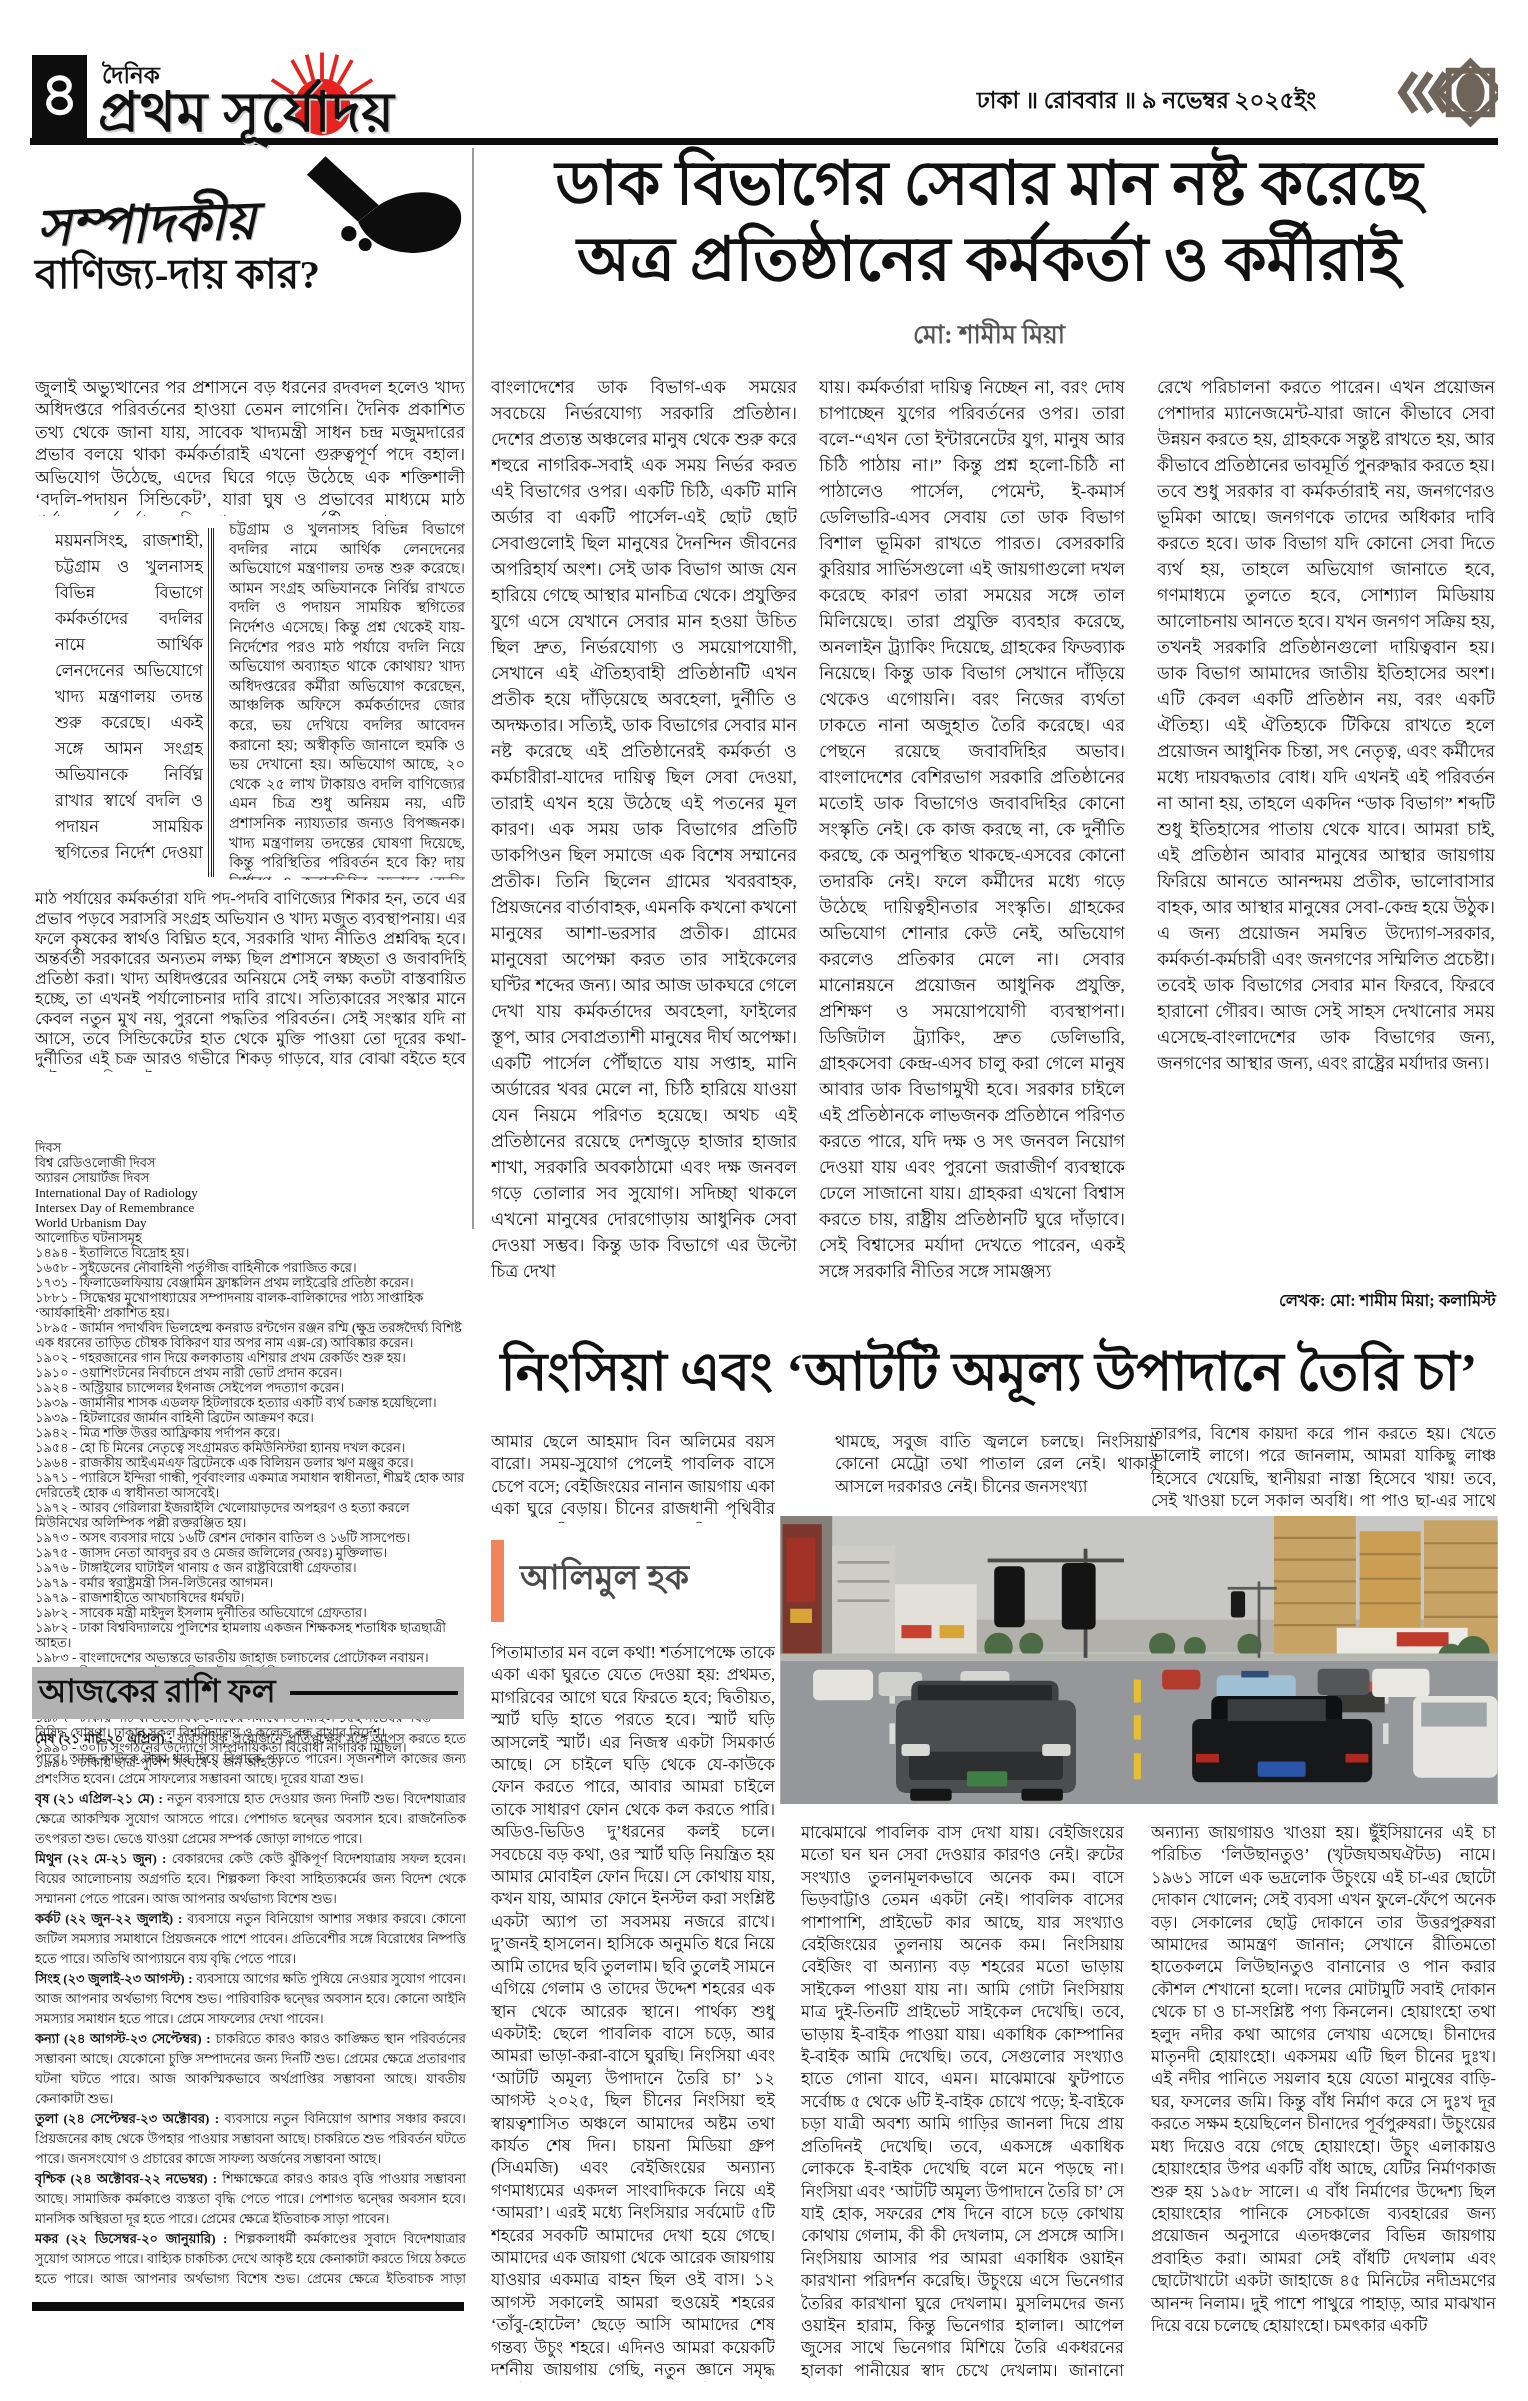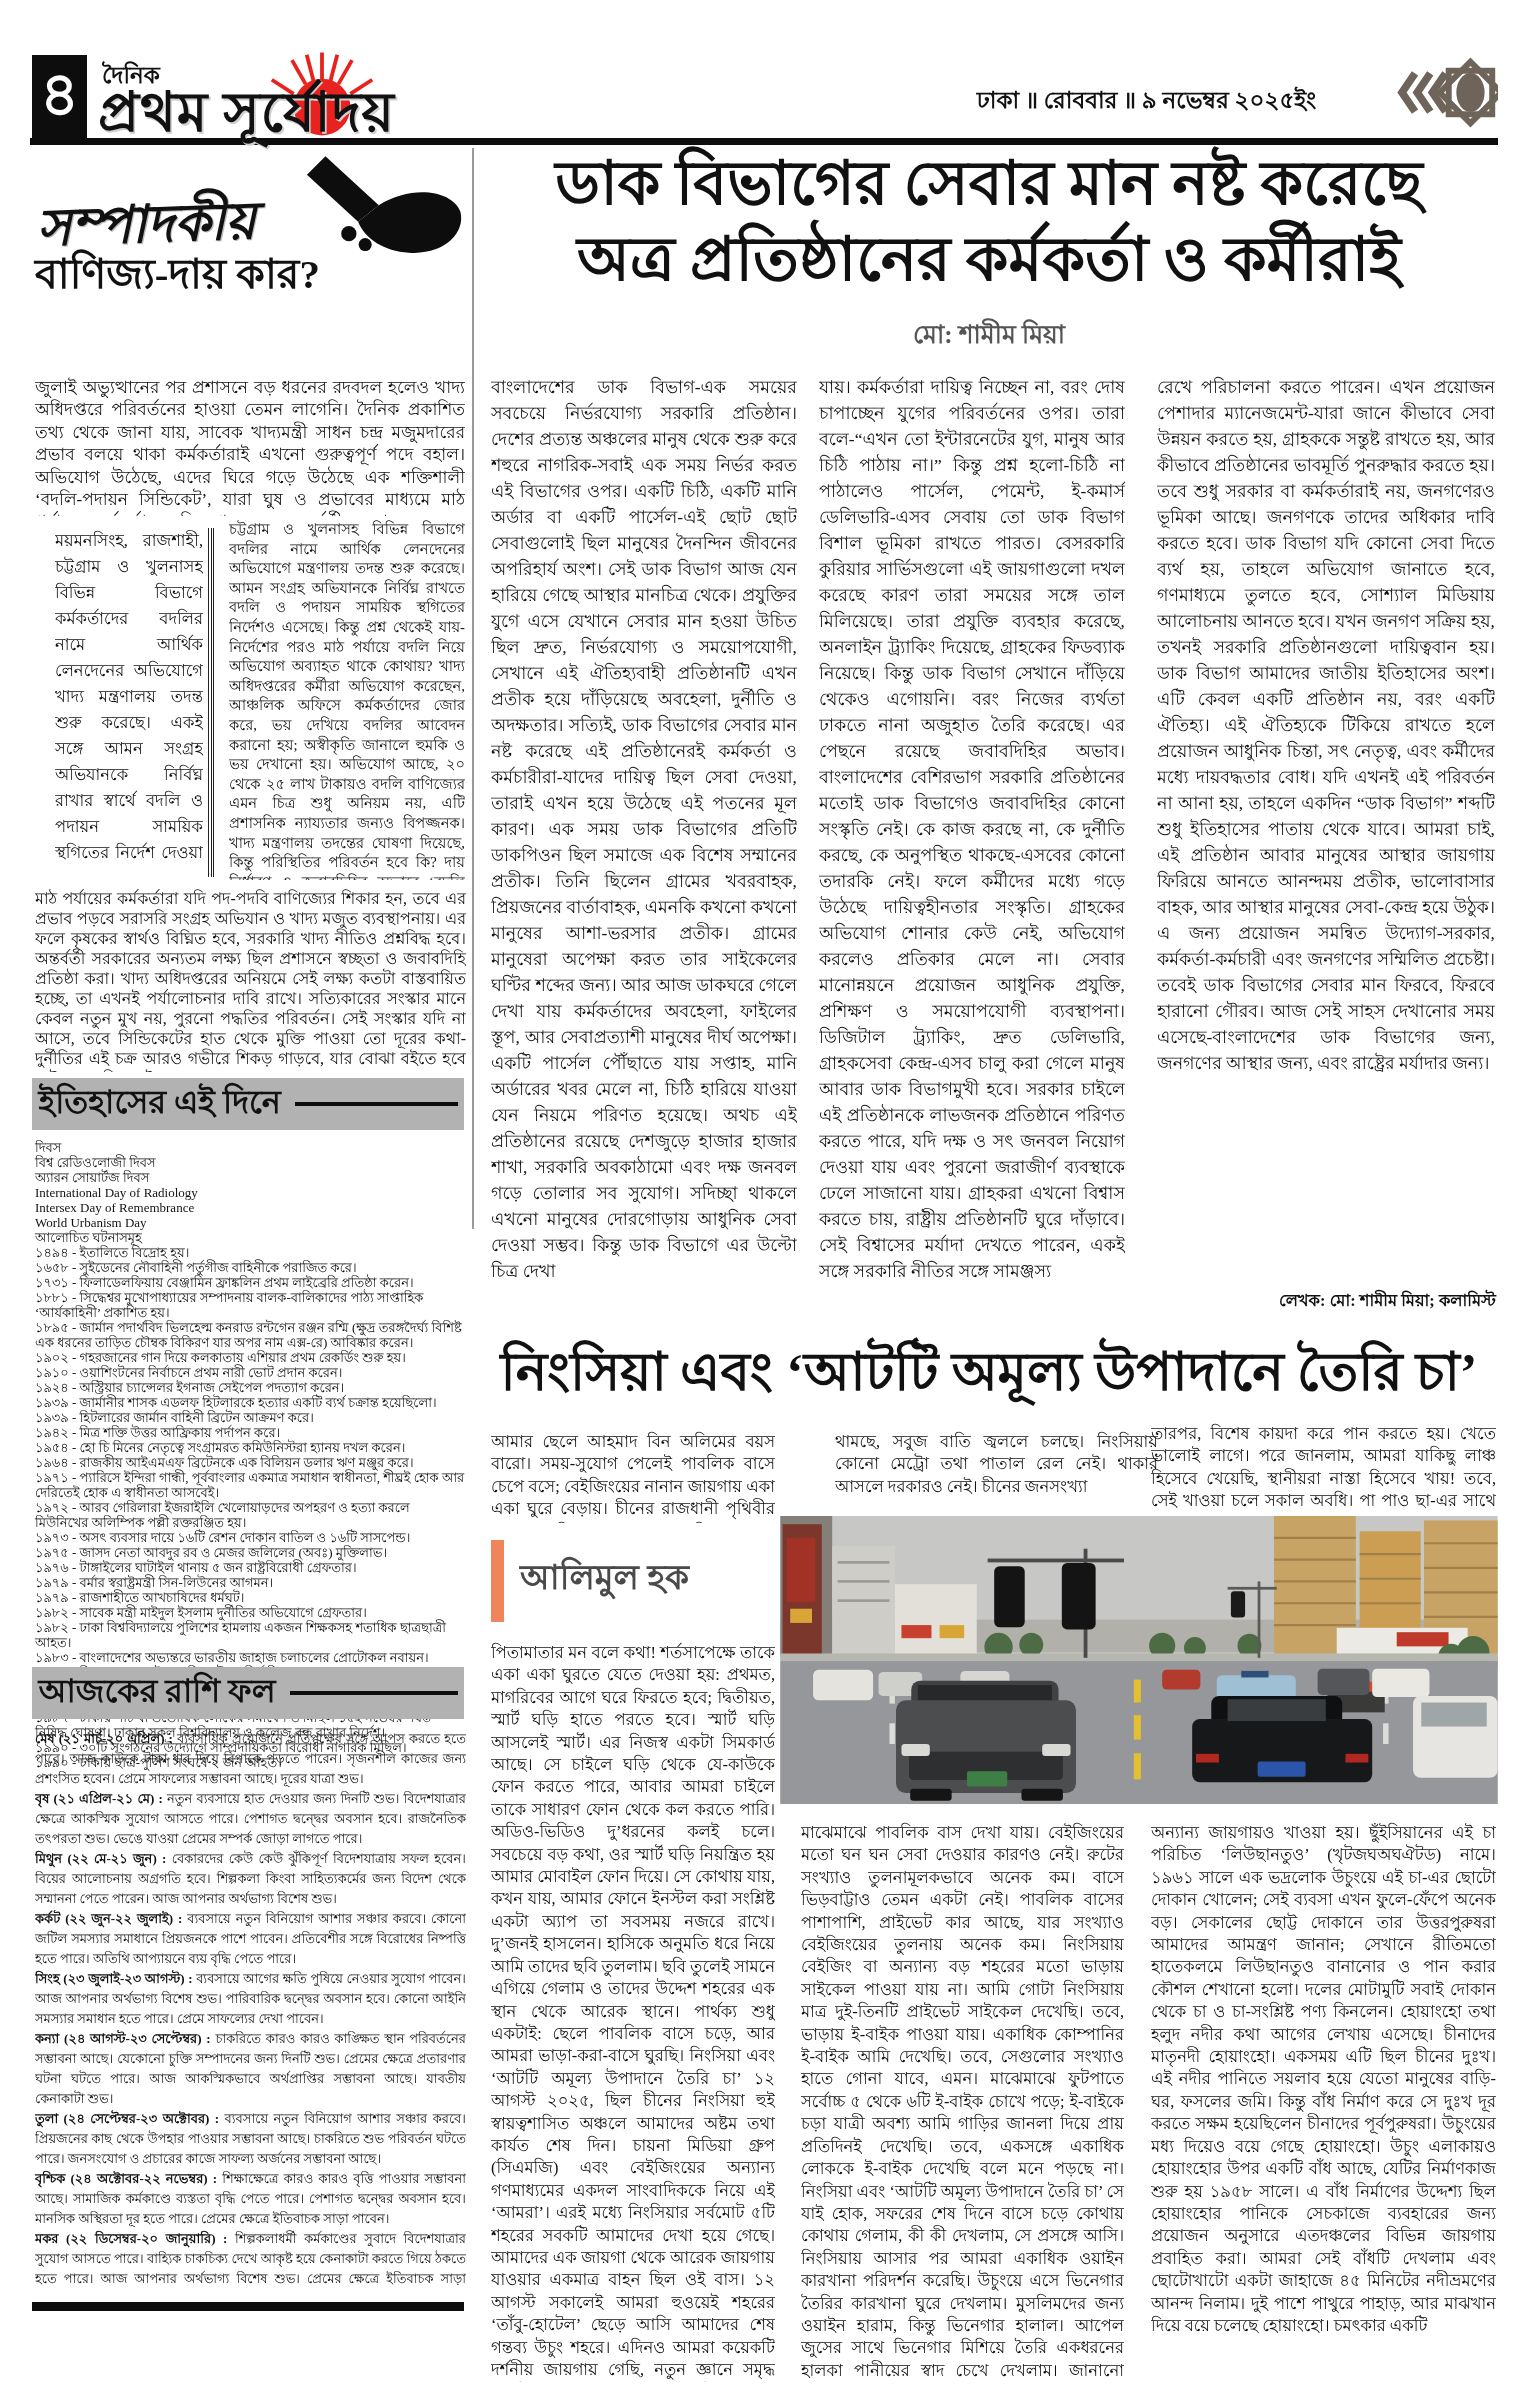--- a/index.html
+++ b/index.html
@@ -112,24 +112,20 @@
   </div>
   <div class="abs ed-h1">
     <div>বাণিজ্য-দায় কার?</div>
   </div>
   <div class="abs just ed-lead">জুলাই অভ্যুত্থানের পর প্রশাসনে বড় ধরনের রদবদল হলেও খাদ্য অধিদপ্তরে পরিবর্তনের হাওয়া তেমন লাগেনি। দৈনিক প্রকাশিত তথ্য থেকে জানা যায়, সাবেক খাদ্যমন্ত্রী সাধন চন্দ্র মজুমদারের প্রভাব বলয়ে থাকা কর্মকর্তারাই এখনো গুরুত্বপূর্ণ পদে বহাল। অভিযোগ উঠেছে, এদের ঘিরে গড়ে উঠেছে এক শক্তিশালী ‘বদলি-পদায়ন সিন্ডিকেট’, যারা ঘুষ ও প্রভাবের মাধ্যমে মাঠ পর্যায়ের কর্মকর্তাদের নিয়ন্ত্রণ করছে। অন্তর্বর্তী সরকারের সময়ও এই সিন্ডিকেটের দাপট কমেনি-এটাই এখন উদ্বেগের বিষয়। ময়মনসিংহ, রাজশাহী, চট্টগ্রাম ও খুলনাসহ বিভিন্ন বিভাগে কর্মকর্তাদের বদলির নামে আর্থিক লেনদেনের অভিযোগে খাদ্য</div>
   <div class="abs just pullq">ময়মনসিংহ, রাজশাহী, চট্টগ্রাম ও খুলনাসহ বিভিন্ন বিভাগে কর্মকর্তাদের বদলির নামে আর্থিক লেনদেনের অভিযোগে খাদ্য মন্ত্রণালয় তদন্ত শুরু করেছে। একই সঙ্গে আমন সংগ্রহ অভিযানকে নির্বিঘ্ন রাখার স্বার্থে বদলি ও পদায়ন সাময়িক স্থগিতের নির্দেশ দেওয়া হয়েছে।</div>
   <div class="abs tripdiv"></div>
   <div class="abs just ed-col">চট্টগ্রাম ও খুলনাসহ বিভিন্ন বিভাগে বদলির নামে আর্থিক লেনদেনের অভিযোগে মন্ত্রণালয় তদন্ত শুরু করেছে। আমন সংগ্রহ অভিযানকে নির্বিঘ্ন রাখতে বদলি ও পদায়ন সাময়িক স্থগিতের নির্দেশও এসেছে। কিন্তু প্রশ্ন থেকেই যায়-নির্দেশের পরও মাঠ পর্যায়ে বদলি নিয়ে অভিযোগ অব্যাহত থাকে কোথায়? খাদ্য অধিদপ্তরের কর্মীরা অভিযোগ করেছেন, আঞ্চলিক অফিসে কর্মকর্তাদের জোর করে, ভয় দেখিয়ে বদলির আবেদন করানো হয়; অস্বীকৃতি জানালে হুমকি ও ভয় দেখানো হয়। অভিযোগ আছে, ২০ থেকে ২৫ লাখ টাকায়ও বদলি বাণিজ্যের এমন চিত্র শুধু অনিয়ম নয়, এটি প্রশাসনিক ন্যায্যতার জন্যও বিপজ্জনক। খাদ্য মন্ত্রণালয় তদন্তের ঘোষণা দিয়েছে, কিন্তু পরিস্থিতির পরিবর্তন হবে কি? দায় নির্ধারণ ও জবাবদিহির অভাবে ‘বদলি বাণিজ্য’ চলতেই থাকবে। মূল জায়গা যখন সিন্ডিকেটের দখলে।</div>
   <div class="abs just ed-close">মাঠ পর্যায়ের কর্মকর্তারা যদি পদ-পদবি বাণিজ্যের শিকার হন, তবে এর প্রভাব পড়বে সরাসরি সংগ্রহ অভিযান ও খাদ্য মজুত ব্যবস্থাপনায়। এর ফলে কৃষকের স্বার্থও বিঘ্নিত হবে, সরকারি খাদ্য নীতিও প্রশ্নবিদ্ধ হবে। অন্তর্বর্তী সরকারের অন্যতম লক্ষ্য ছিল প্রশাসনে স্বচ্ছতা ও জবাবদিহি প্রতিষ্ঠা করা। খাদ্য অধিদপ্তরের অনিয়মে সেই লক্ষ্য কতটা বাস্তবায়িত হচ্ছে, তা এখনই পর্যালোচনার দাবি রাখে। সত্যিকারের সংস্কার মানে কেবল নতুন মুখ নয়, পুরনো পদ্ধতির পরিবর্তন। সেই সংস্কার যদি না আসে, তবে সিন্ডিকেটের হাত থেকে মুক্তি পাওয়া তো দূরের কথা-দুর্নীতির এই চক্র আরও গভীরে শিকড় গাড়বে, যার বোঝা বইতে হবে রাষ্ট্র ও নাগরিককেই।</div>
 
-  <div class="abs g-bar hist-bar">
-    <span class="t">ইতিহাসের এই দিনে</span>
-    <span class="ln"></span>
-  </div>
   <div class="abs hist-list">
 
   <div class="hitem">দিবস</div>
       <div class="hitem">বিশ্ব রেডিওলোজী দিবস</div>
       <div class="hitem">অ্যারন সোয়ার্টজ দিবস</div>
       <div class="hitem">International Day of Radiology</div>
       <div class="hitem">Intersex Day of Remembrance</div>
       <div class="hitem">World Urbanism Day</div>
       <div class="hitem">আলোচিত ঘটনাসমূহ</div>
       <div class="hitem">১৪৯৪ - ইতালিতে বিদ্রোহ হয়।</div>

